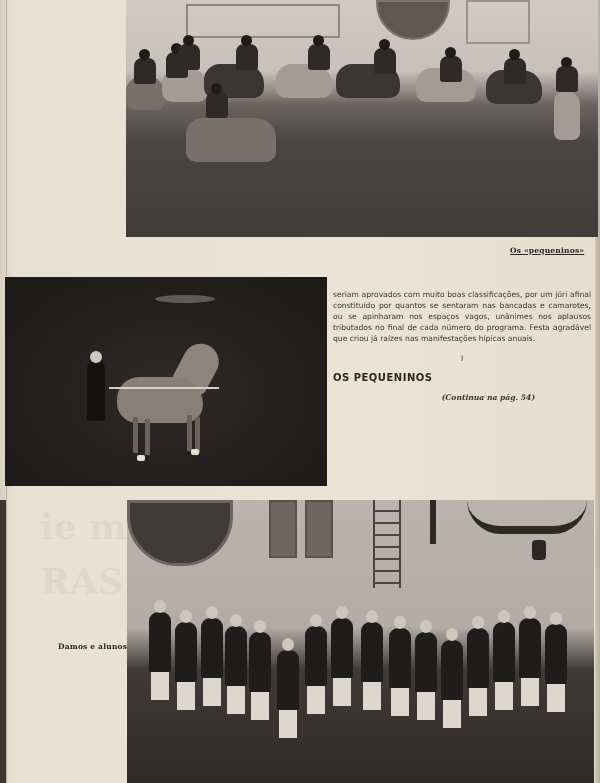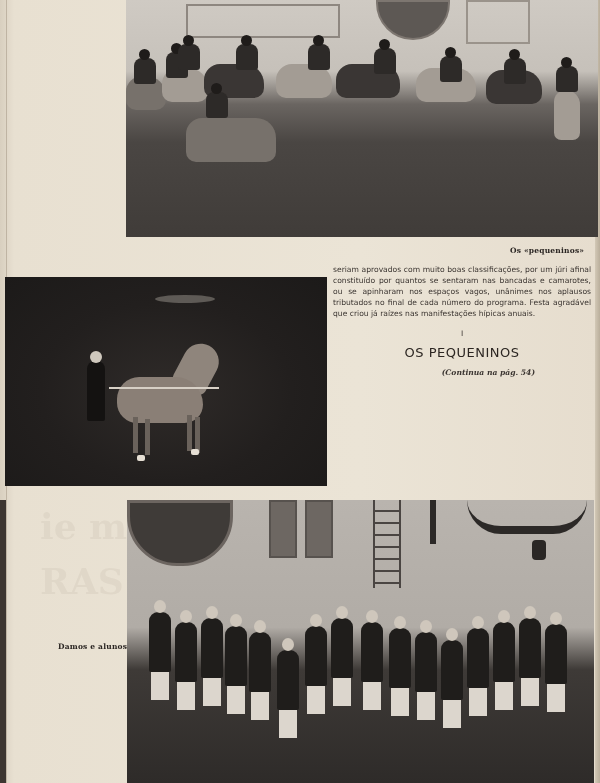--- a/index.html
+++ b/index.html
@@ -117,34 +117,34 @@
       content: ""; position: absolute; left: 5px; top: -12px; width: 12px; height: 13px; border-radius: 50%; background: #cfc7bc;
     }
     .person::after {
       content: ""; position: absolute; left: 2px; top: 60px; width: 18px; height: 28px; background: #dcd6cd;
     }
 
     
     .caption {
       position: absolute; font-family: "DejaVu Serif", serif; font-weight: bold; font-size: 7.5px; color: #2a2522; letter-spacing: .2px;
     }
-    .caption-top { left: 510px; top: 246px; }
+    .caption-top { left: 510px; top: 246px; text-decoration: underline; }
     .caption-bottom { left: 58px; top: 642px; }
 
     .article {
-      position: absolute; left: 333px; top: 264px; width: 258px;
+      position: absolute; left: 333px; top: 289px; width: 258px;
       font-size: 7.6px; line-height: 11.1px; color: #3a3430; text-align: justify;
     }
     .article p { margin: 0; }
     .article p.indent { text-indent: 12px; }
     .roman {
       text-align: center; margin: 9px 0 2px 0; font-size: 7.6px;
     }
     .section-title {
-      text-align: center; font-weight: normal; letter-spacing: .5px; font-size: 13px; margin: 7px 0 9px 0; color: #2c2622;
+      font-weight: bold; letter-spacing: .5px; font-size: 10px; margin: 7px 0 9px 0; color: #2c2622;
     }
     .continued {
       text-align: right; font-family: "DejaVu Serif", serif; font-style: italic; font-weight: bold;
       font-size: 7.6px; margin-top: 8px; padding-right: 56px; color: #3a3430;
     }
     .ghost {
       position: absolute; font-family: "DejaVu Serif", serif; font-size: 36px; color: #d9d0c1; font-weight: bold; opacity: .55;
     }
   </style>
 </head>

